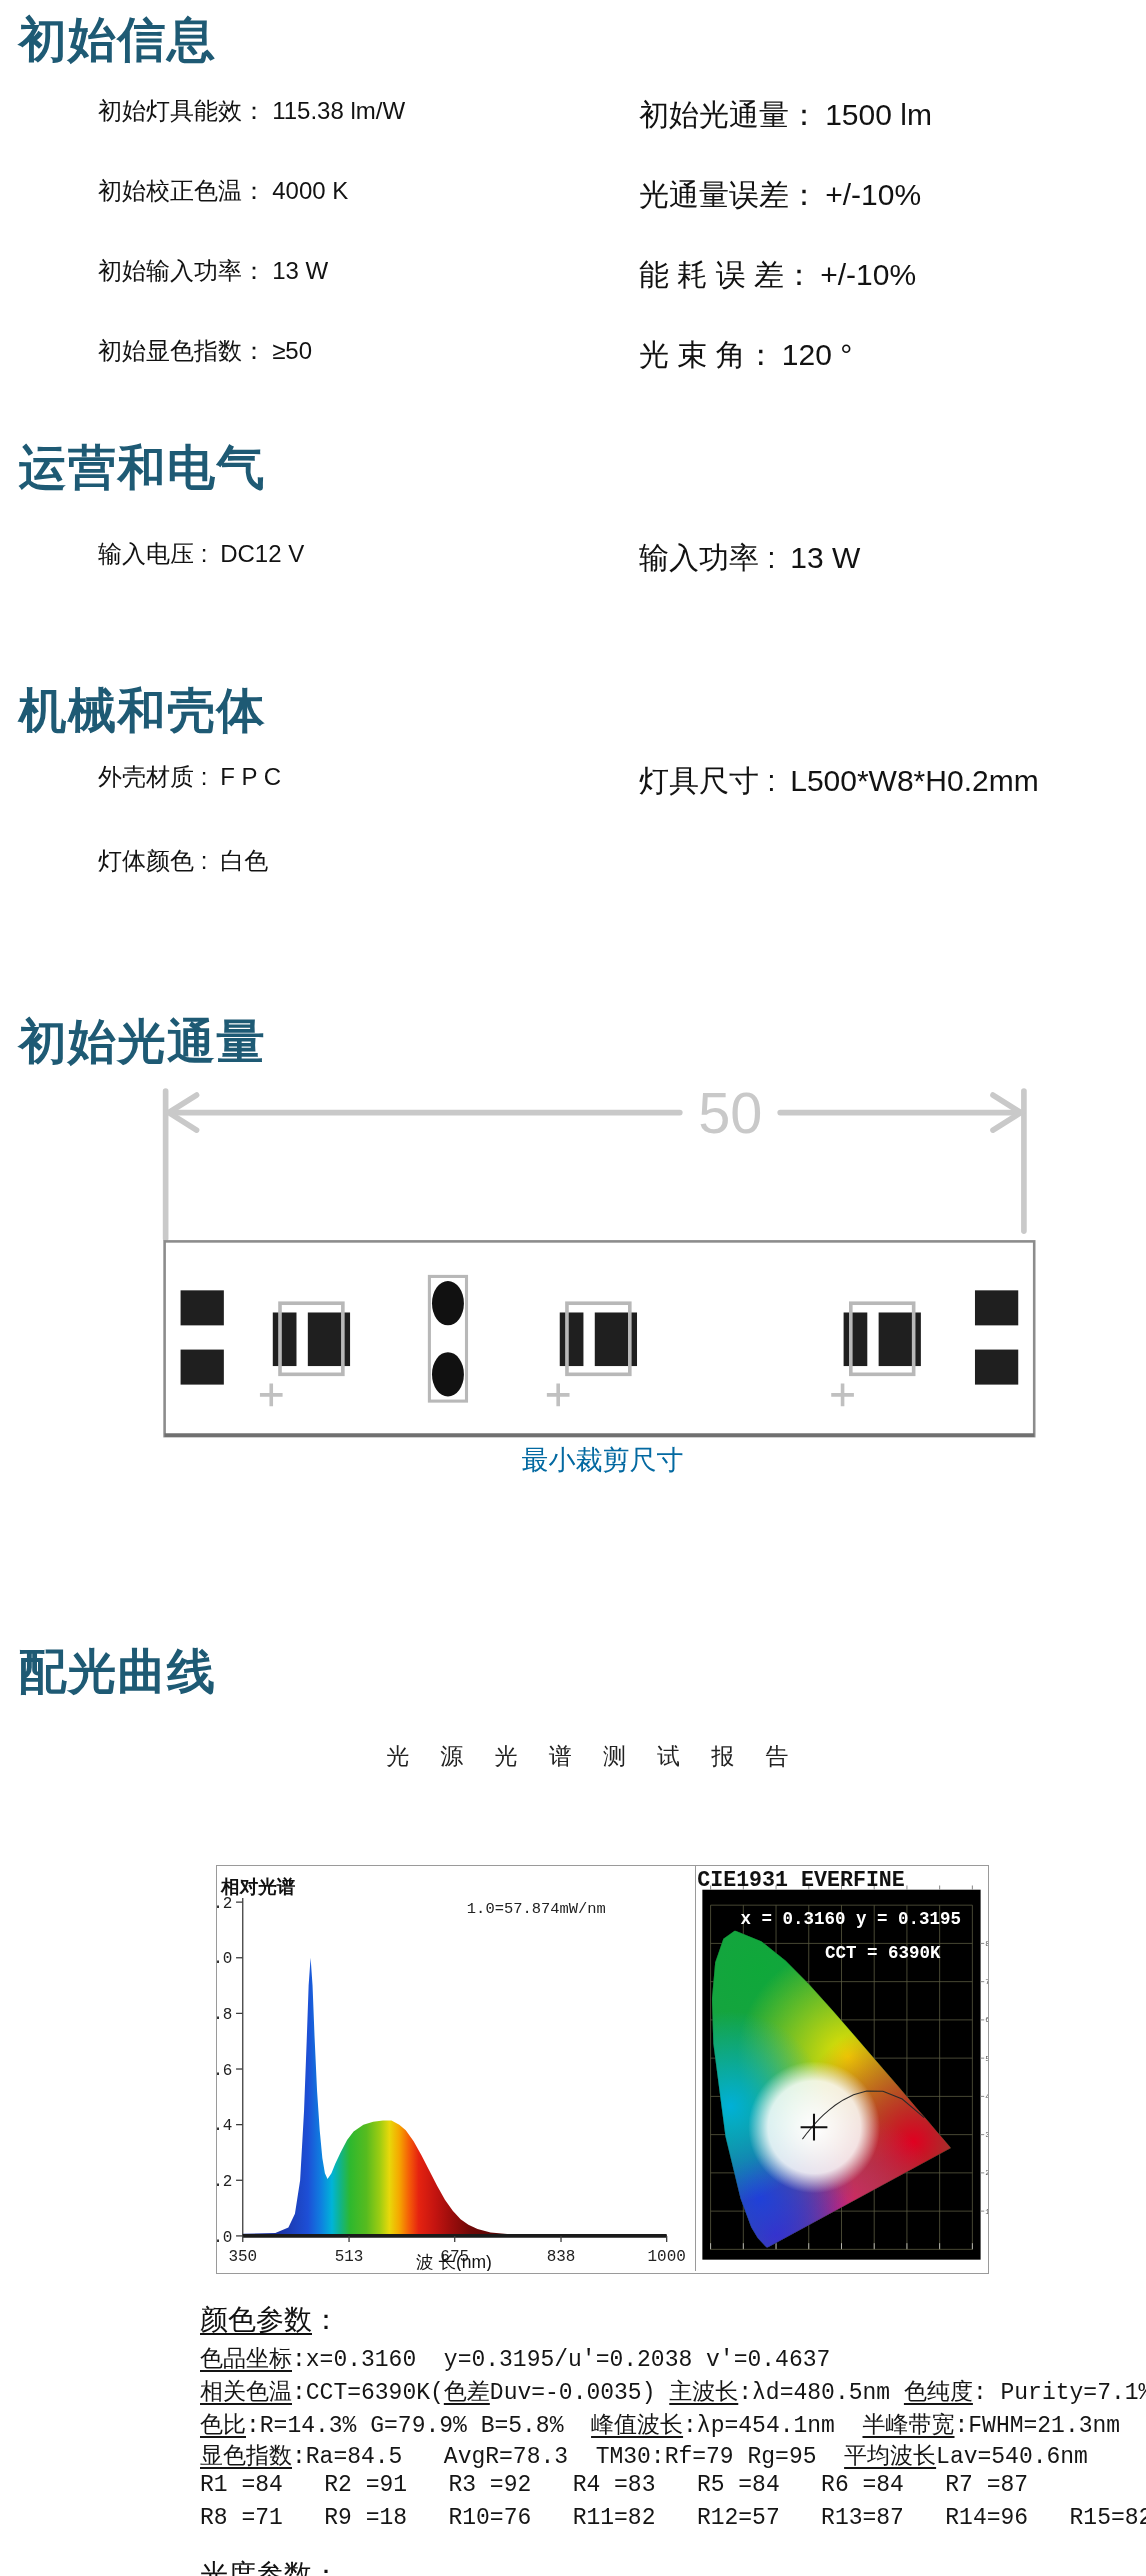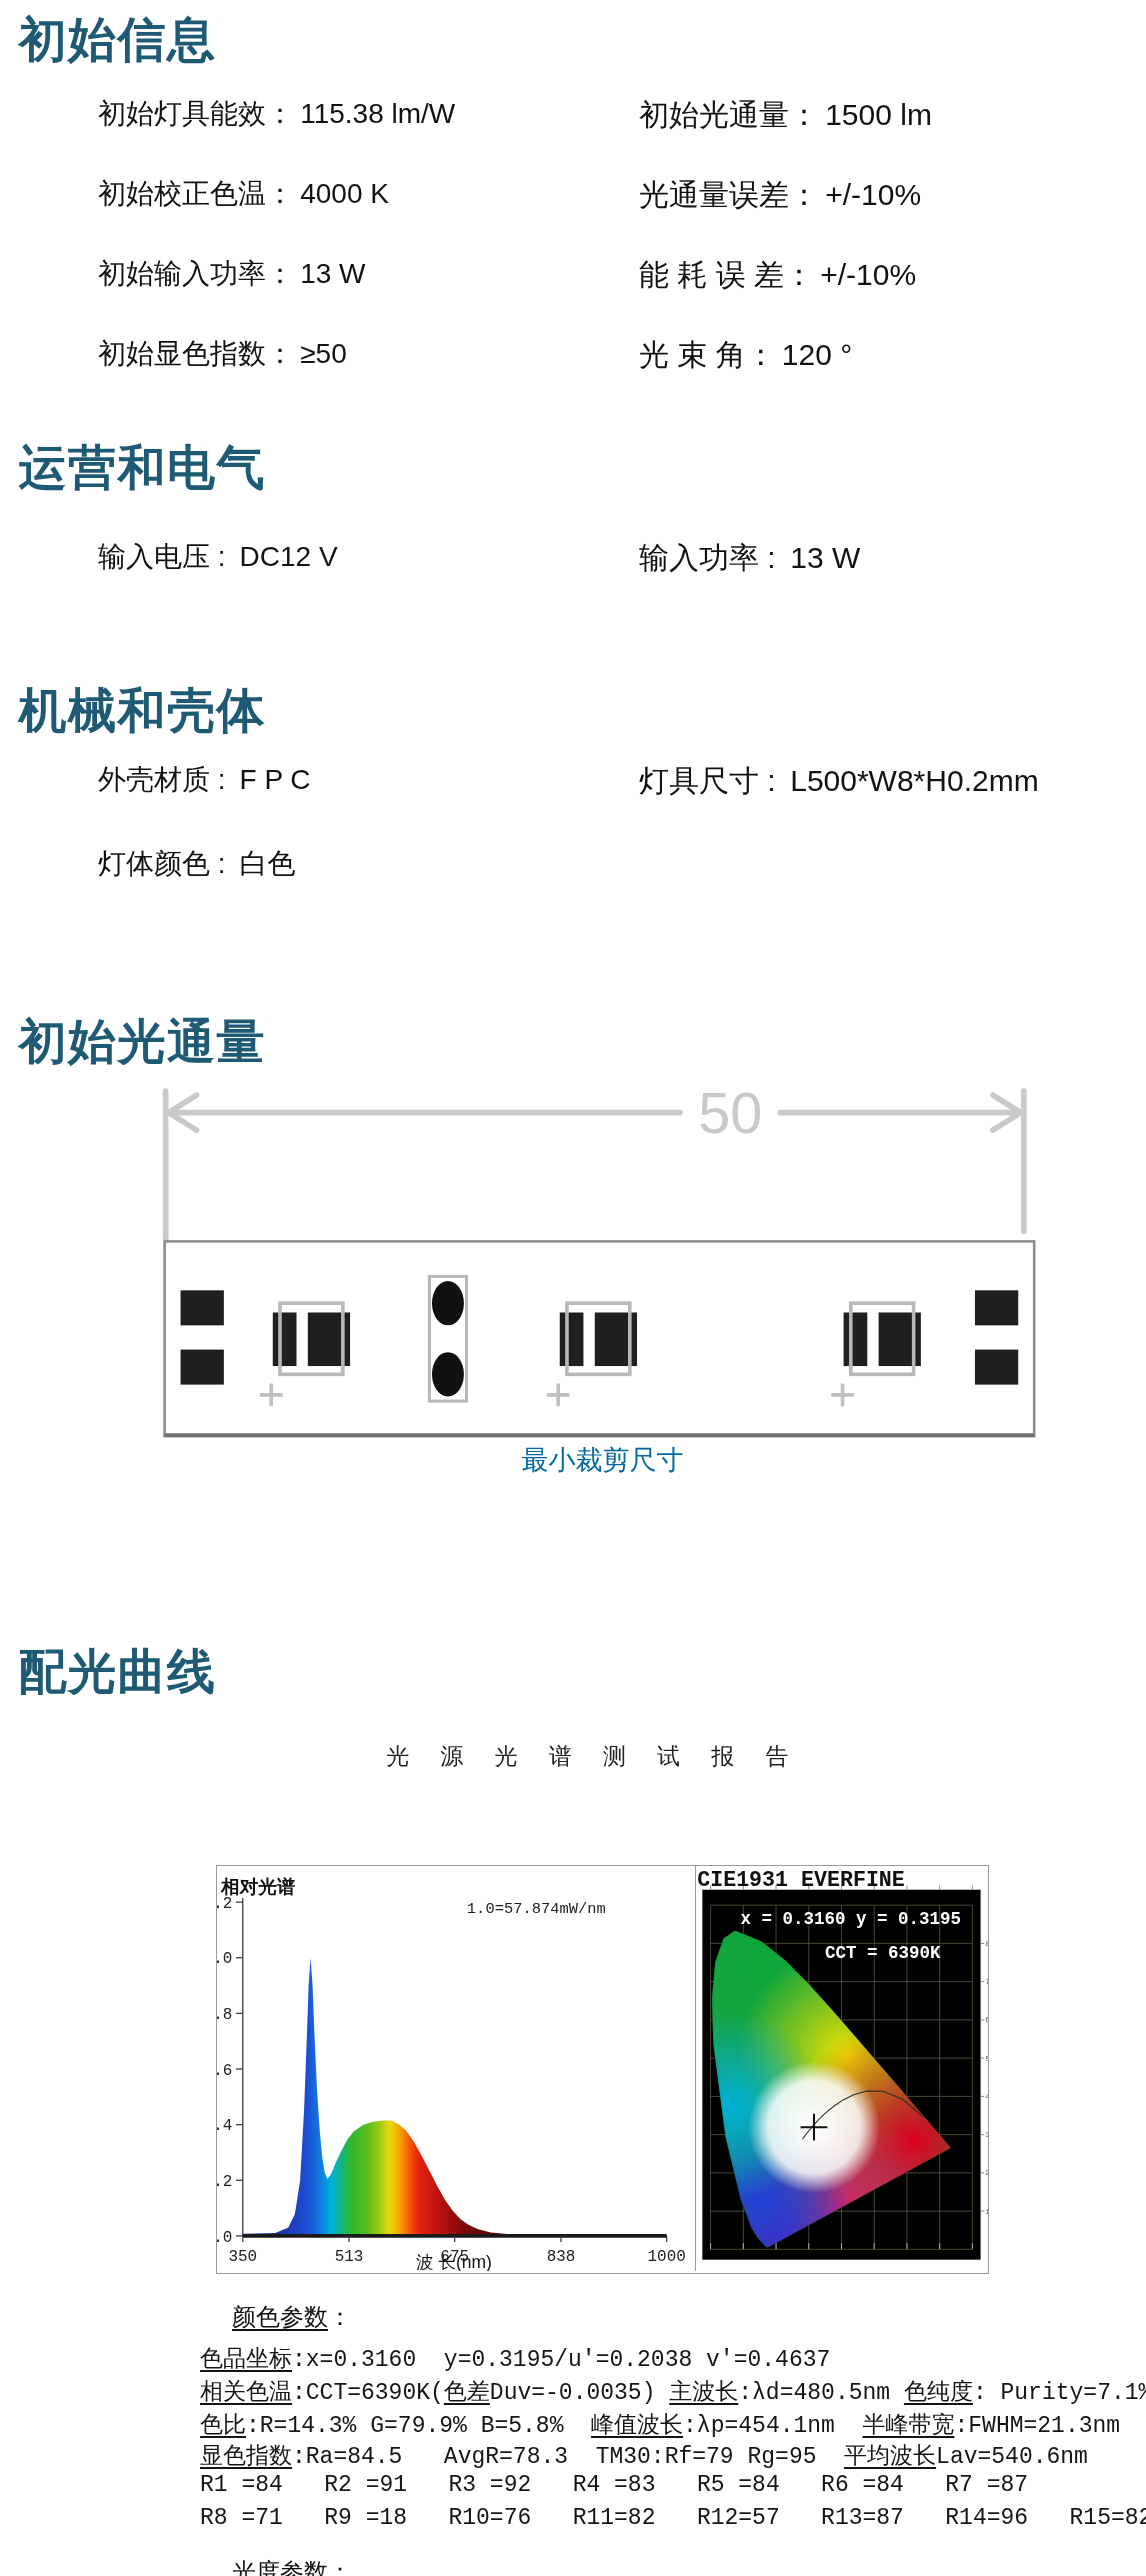--- a/index.html
+++ b/index.html
@@ -1,34 +1,34 @@
 <!DOCTYPE html>
 <html style="font-size:8.2px"><head>
 <meta charset="utf-8">
 <style>
   html,body{margin:0;padding:0;background:#fff;}
   .page{position:relative;width:1146px;height:2631px;background:#ffffff;
         font-family:"Liberation Sans","DejaVu Sans",sans-serif;color:#111;overflow:hidden;}
   .h{position:absolute;left:18.5px;font-size:48px;font-weight:bold;color:#1e5a74;
      letter-spacing:1.5px;white-space:nowrap;line-height:1.1;}
   .row{position:absolute;left:0;width:100%;}
-  .cl{position:absolute;left:98px;font-size:28px;white-space:nowrap;color:#121212;}
+  .cl{position:absolute;left:98px;font-size:24px;white-space:nowrap;color:#121212;}
   .cr{position:absolute;left:639px;font-size:30px;white-space:nowrap;color:#121212;}
   .val{margin-left:6.2px;}
   .caption{position:absolute;left:144px;width:917px;text-align:center;font-size:27px;color:#0369a1;}
   .rtitle{position:absolute;left:208px;width:771px;text-align:center;font-size:23px;
           letter-spacing:12.4px;color:#222;font-weight:500;white-space:nowrap;}
   .report{position:absolute;left:216px;top:1865px;width:771px;height:407px;border:1px solid #9a9a9a;background:#fff;}
   .report svg{position:absolute;top:0;}
   #spec-svg{left:0;}
   #cie-svg{left:478px;border-left:1px solid #9a9a9a;}
   .mline{position:absolute;left:200px;font-family:"Liberation Mono","DejaVu Sans Mono",monospace;
          font-size:23px;white-space:pre;color:#151515;}
   .mhead{position:absolute;left:200px;font-family:"Liberation Mono","DejaVu Sans Mono",monospace;
-         font-size:24px;color:#111;font-weight:500;white-space:pre;margin-left:32px;}
+         font-size:28px;color:#111;font-weight:500;white-space:pre;}
   .u{text-decoration:underline;text-underline-offset:3.6px;}
   
   text{font-family:"Liberation Mono","DejaVu Sans Mono",monospace;}
   .cjk{font-family:"Liberation Sans","DejaVu Sans",sans-serif;}
   .tickx,.ticky{font-size:31px;fill:#222;}
   .tickx{text-anchor:middle;}
   .ticky{text-anchor:end;}
   .ax{stroke:#3c3c3c;stroke-width:2.5;}
   .cgrid{stroke:#5c5c42;stroke-width:1.5;}
   .wtick{stroke:rgba(255,255,255,0.8);stroke-width:1.5;}

